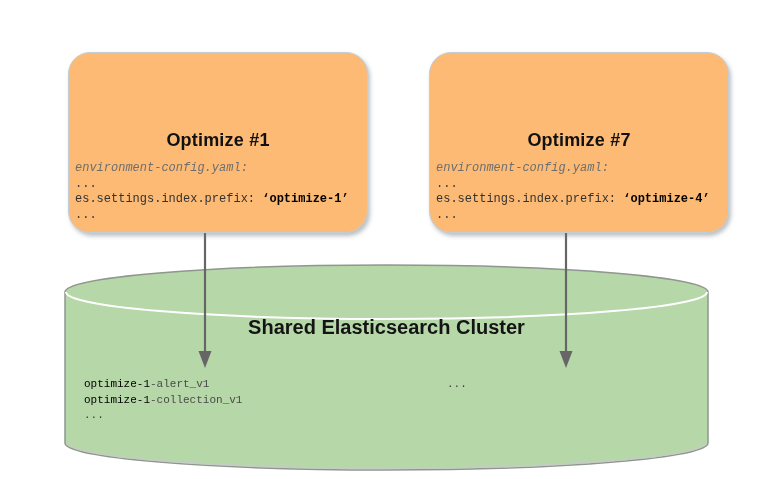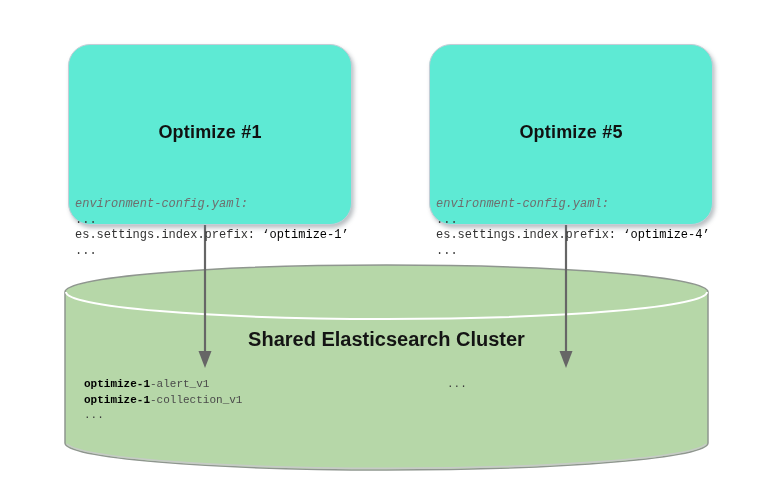--- a/index.html
+++ b/index.html
@@ -4,61 +4,62 @@
 <style>
   html,body { margin:0; padding:0; background:#ffffff; }
   .canvas {
     position:relative; width:777px; height:479px;
     background:#ffffff; overflow:hidden;
     font-family:"Liberation Sans", sans-serif;
   }
 
   
   .app-box {
-    position:absolute; top:44px; width:282px; height:179px;
-    background:#5eead4;
+    position:absolute; top:52px; width:282px; height:179px;
+    background:#fdba74;
     border:1px solid #c3cdd6;
     border-radius:22px;
     box-shadow:2px 3px 4px rgba(105,115,125,0.45);
+    padding-left:16px;
   }
   .app-box.left  { left:68px; }
   .app-box.right { left:429px; }
 
   .box-title {
     position:absolute; top:77px; left:0; right:0;
     text-align:center;
     font-size:18px; font-weight:bold; color:#111111;
     letter-spacing:0.2px;
   }
   .box-config {
     position:absolute; top:108px; left:6px;
     font-family:"Liberation Mono", monospace;
     font-size:12px; line-height:15.6px;
     white-space:nowrap; color:#323232;
   }
-  .cfg-file   { font-style:italic; color:#6e6e6e;margin-top:44px; }
+  .cfg-file   { font-style:italic; color:#6e6e6e; }
   .cfg-dots   { color:#3b3b3b; }
   .cfg-key    { color:#323232; }
-  .cfg-value  { font-weight:normal; color:#000000; }
+  .cfg-value  { font-weight:bold; color:#000000; }
 
   
   .cluster-title {
-    position:absolute; top:328px; left:65px; width:643px;
+    position:absolute; top:316px; left:65px; width:643px;
     text-align:center;
     font-size:20px; font-weight:bold; color:#141414;
   }
   .indices {
     position:absolute; top:377px;
     font-family:"Liberation Mono", monospace;
     font-size:11px; line-height:15.5px;
     white-space:nowrap;
   }
   .indices.left  { left:84px; }
   .indices.right { left:447px; }
-  .idx-prefix { font-weight:bold; color:#000000; }
+  .idx-prefix { font-weight:normal; color:#000000; }
   .idx-suffix { color:#4a4a4a; }
   .idx-dots   { color:#3b3b3b; }
 
   .diagram-svg { position:absolute; left:0; top:0; }
 </style>
 </head>
 <body>
 
 <div class="canvas">
 
@@ -87,21 +88,21 @@
     <div class="box-title">Optimize #1</div>
     <div class="box-config">
       <div class="cfg-file">environment-config.yaml:</div>
       <div class="cfg-dots">...</div>
       <div><span class="cfg-key">es.settings.index.prefix: </span><span class="cfg-value">‘optimize-1’</span></div>
       <div class="cfg-dots">...</div>
     </div>
   </div>
 
   <div class="app-box right">
-    <div class="box-title">Optimize #5</div>
+    <div class="box-title">Optimize #7</div>
     <div class="box-config">
       <div class="cfg-file">environment-config.yaml:</div>
       <div class="cfg-dots">...</div>
       <div><span class="cfg-key">es.settings.index.prefix: </span><span class="cfg-value">‘optimize-4’</span></div>
       <div class="cfg-dots">...</div>
     </div>
   </div>
 
   <div class="cluster-title">Shared Elasticsearch Cluster</div>
 

